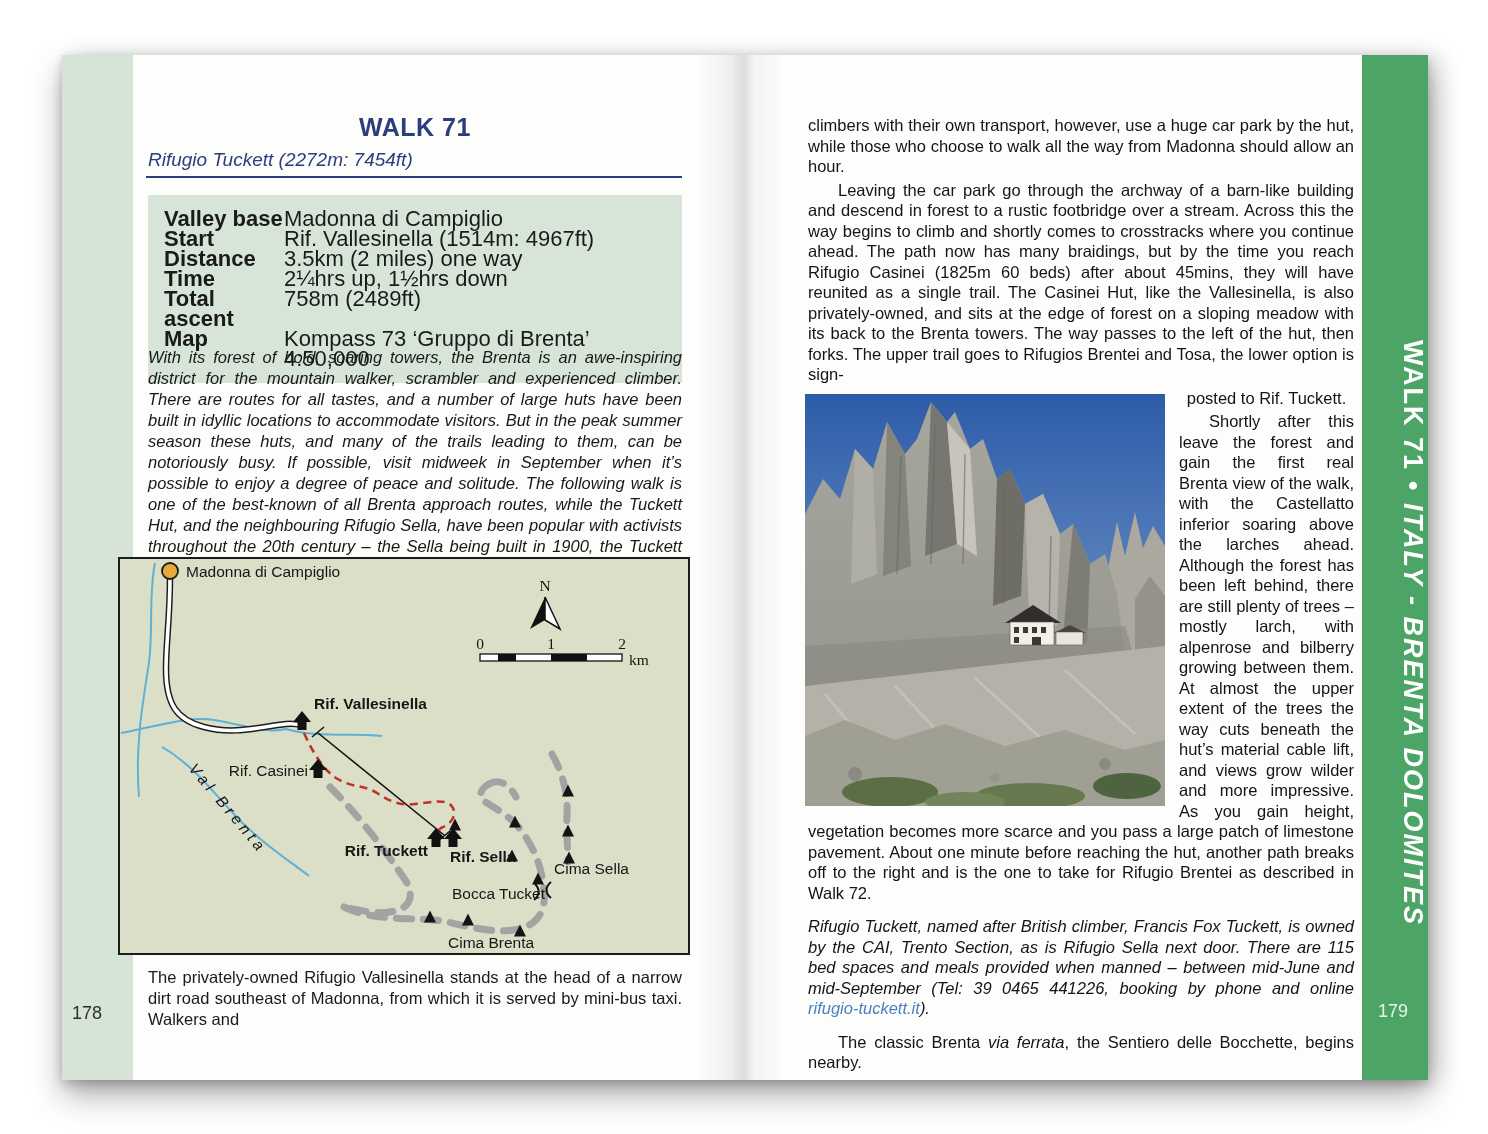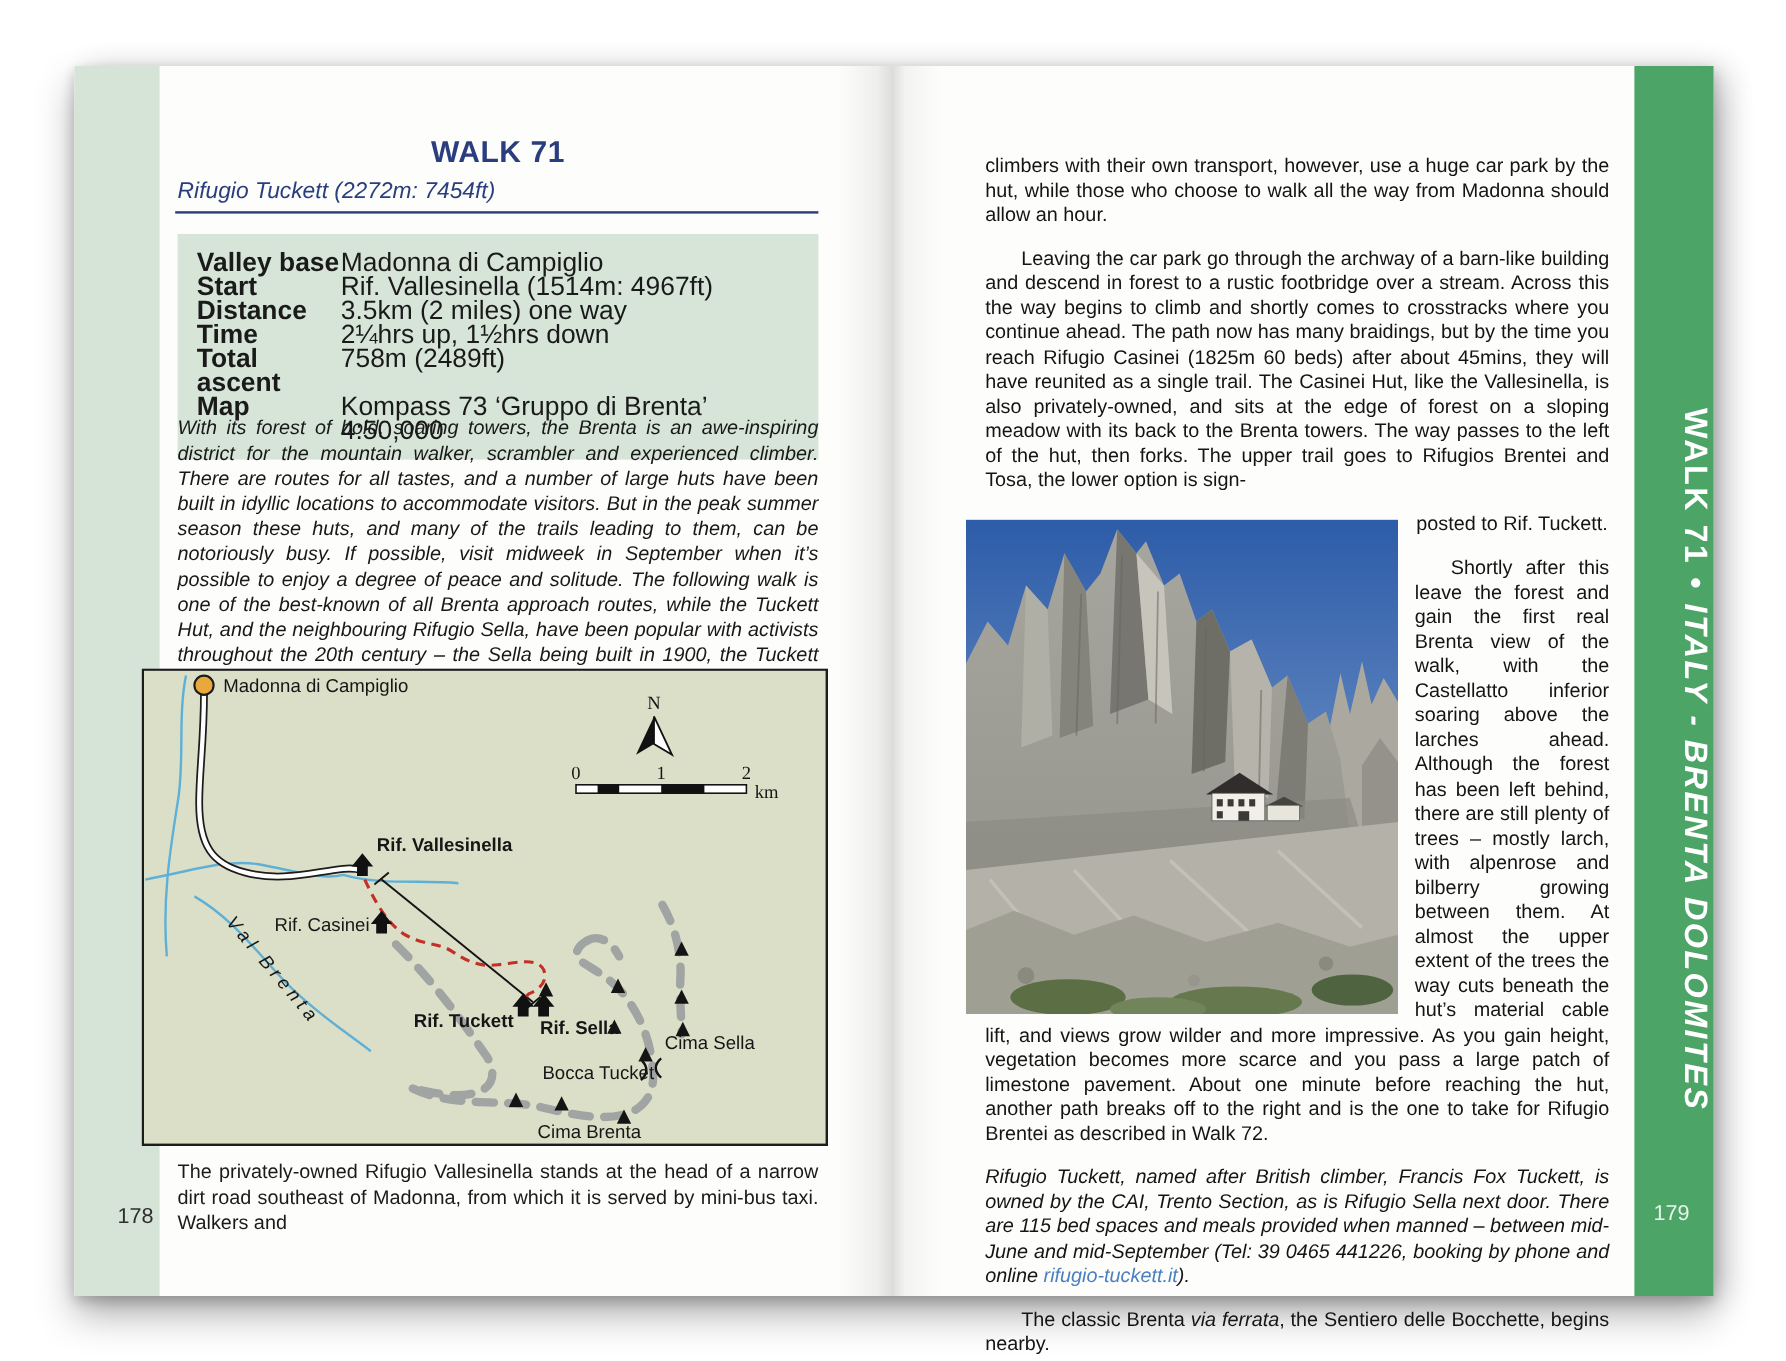--- a/index.html
+++ b/index.html
@@ -10,21 +10,21 @@
         box-shadow:0 16px 30px rgba(0,0,0,.30),0 4px 10px rgba(0,0,0,.18),12px 0 22px rgba(0,0,0,.12);}
   .gutter{position:absolute;left:636px;top:0;width:88px;height:100%;pointer-events:none;
           background:linear-gradient(to right,rgba(0,0,0,0),rgba(0,0,0,.06) 38%,rgba(0,0,0,.13) 52%,rgba(0,0,0,.04) 64%,rgba(0,0,0,0));}
 
   .page-left{position:absolute;left:0;top:0;width:680px;height:100%;}
   .page-right{position:absolute;left:680px;top:0;width:686px;height:100%;}
 
   .strip-left{position:absolute;left:0;top:0;width:71px;height:100%;background:#d6e4d8;}
   .green-strip{position:absolute;left:620px;top:0;width:66px;height:100%;background:#4ca466;}
 
-  .pn-left{position:absolute;left:10px;top:948px;width:56px;text-align:right;font-size:18px;color:#2e2e2e;}
+  .pn-left{position:absolute;left:10px;top:948px;width:56px;text-align:left;font-size:18px;color:#2e2e2e;}
   .pn-right{position:absolute;left:620px;top:946px;width:62px;text-align:center;font-size:18px;color:#e9f5ea;}
 
   .walk-title{position:absolute;left:86px;top:58px;width:534px;text-align:center;
               color:#2a3e7d;font-size:25px;font-weight:bold;letter-spacing:.5px;}
   .walk-sub{position:absolute;left:86px;top:94px;width:534px;
             color:#2a3e7d;font-size:19px;font-style:italic;}
   .title-rule{position:absolute;left:84px;top:121px;width:536px;border-top:2px solid #2a3e7d;}
 
   .infobox{position:absolute;left:86px;top:140px;width:534px;box-sizing:border-box;
            background:#d7e5d8;padding:14px 10px 14px 16px;}
@@ -36,21 +36,21 @@
 
   .map-wrap{position:absolute;left:56px;top:502px;width:572px;height:398px;}
   .map-wrap text{font-family:"Liberation Sans",sans-serif;fill:#161616;font-size:15.5px;}
   .map-wrap text.b{font-weight:bold;}
   .map-wrap text.serif{font-family:"Liberation Serif",serif;}
 
   .closing{position:absolute;left:86px;top:912px;width:534px;font-size:16.5px;line-height:21px;text-align:justify;}
 
   .flow{position:absolute;left:63px;top:57px;width:552px;font-size:16.5px;line-height:20.5px;
         text-align:justify;color:#141414;}
-  .flow p{margin:16px;}
+  .flow p{margin:3px;}
   .p-indent{text-indent:30px;}
   .fig{float:left;width:360px;margin:6px 14px 4px 0;}
   .fig svg{display:block;}
   .fig figcaption{font-style:italic;font-weight:bold;font-size:17px;margin-top:7px;text-align:left;}
   .cont{text-align:center;}
   .it-para{font-style:italic;margin-top:13px !important;}
   .last-para{margin-top:13px !important;}
   .link{color:#4a7fc0;text-decoration:none;cursor:pointer;}
 
   .sidebar-text{position:absolute;left:620px;top:268px;width:66px;height:620px;

